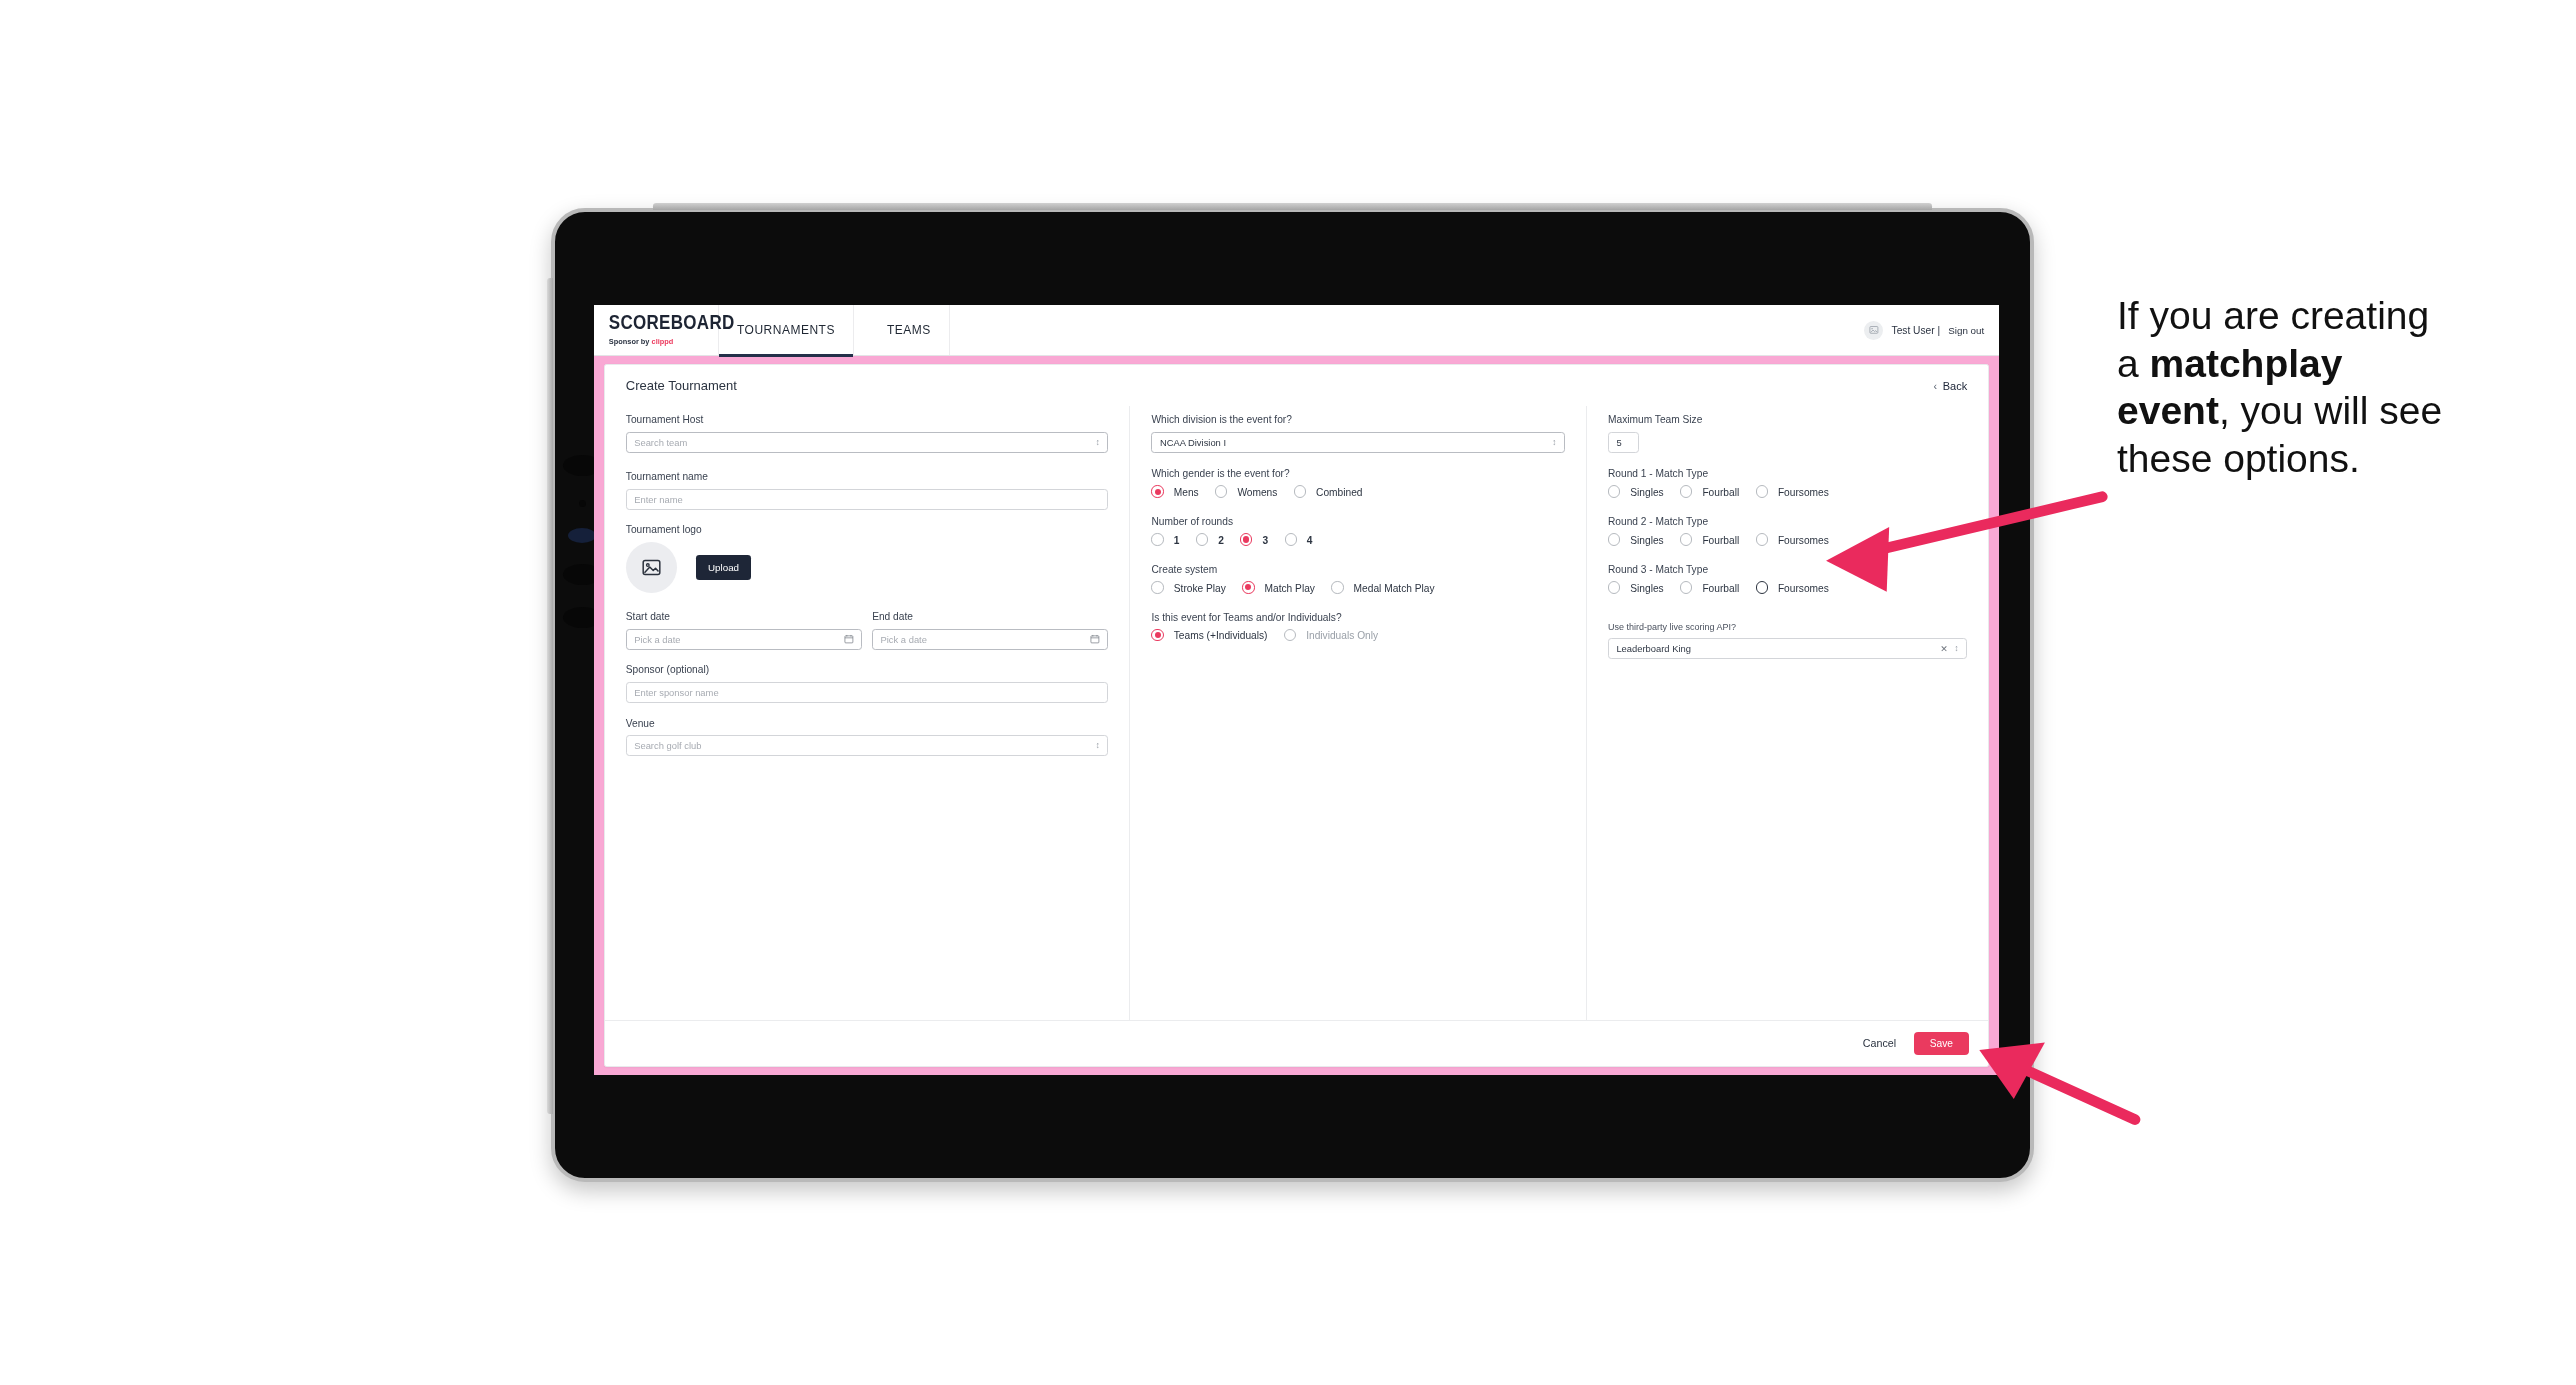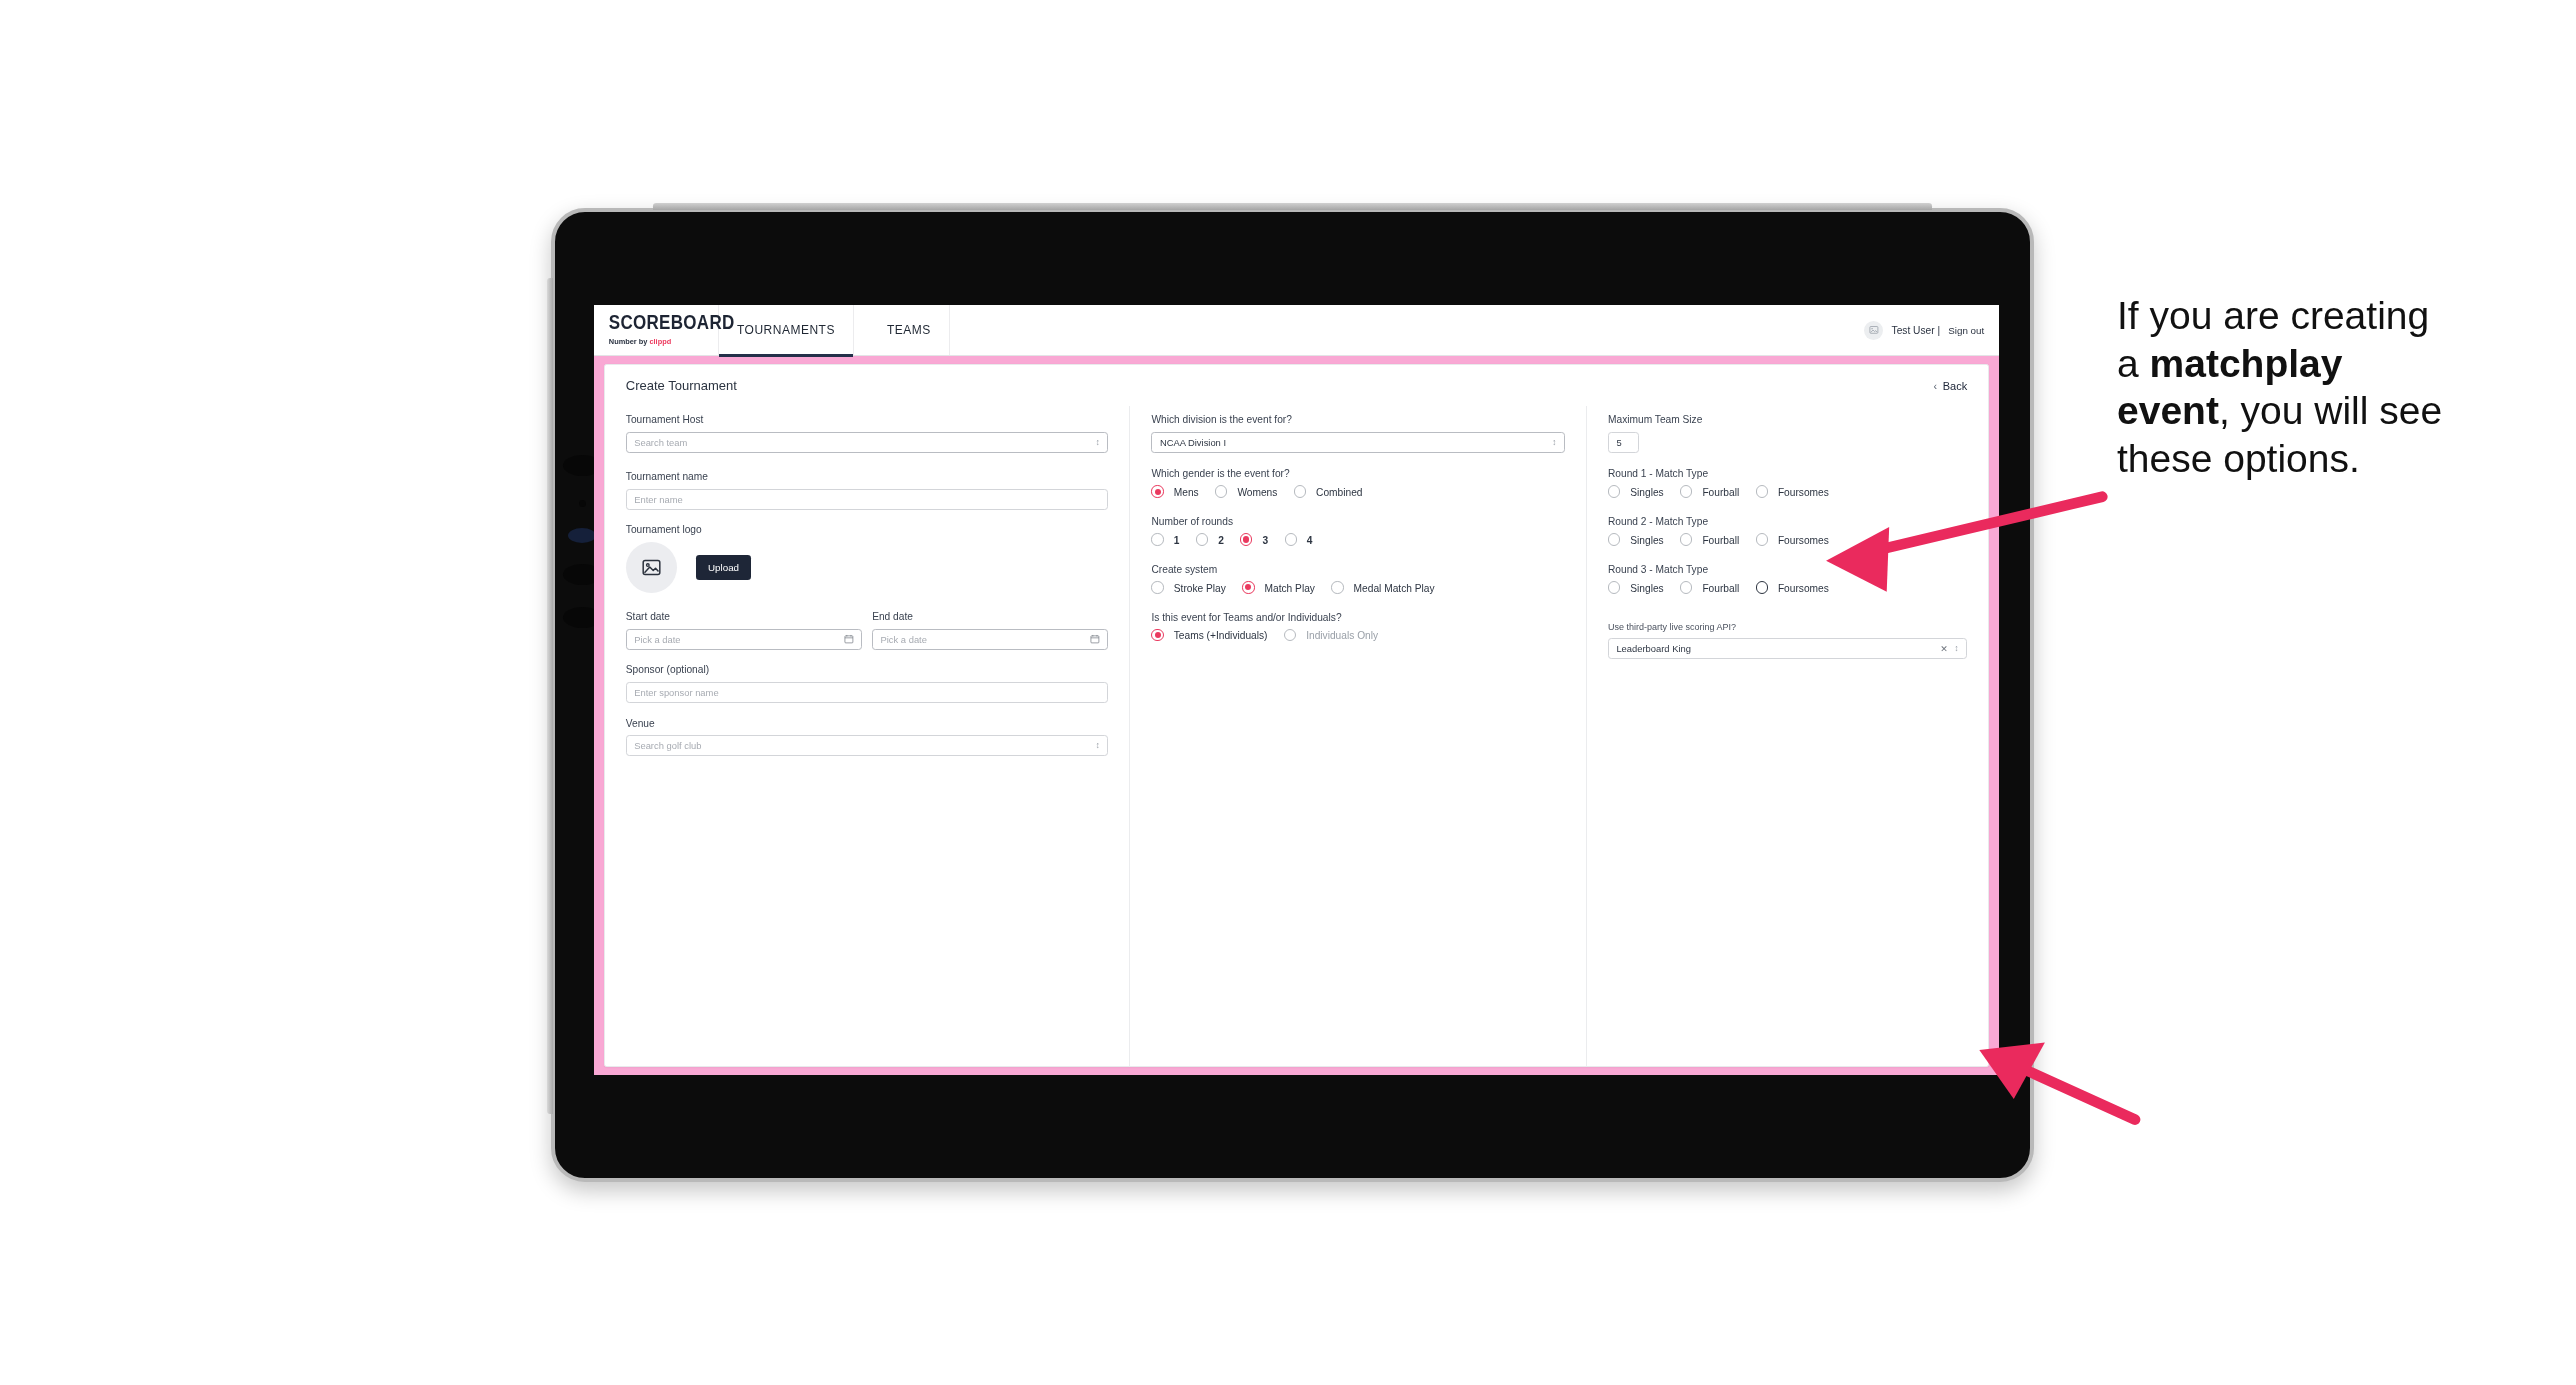--- a/index.html
+++ b/index.html
@@ -196,21 +196,21 @@
     <div class="sensor s2"></div>
     <div class="sensor s3"></div>
     <div class="sensor s4"></div>
     <div class="sensor s5"></div>
 
     <div class="screen">
 
       <div class="topnav">
         <div class="brand">
           <div class="brand-word">SCOREBOARD</div>
-          <div class="brand-sub"><span>Number by </span><span class="accent">clippd</span></div>
+          <div class="brand-sub"><span>Sponsor by </span><span class="accent">clippd</span></div>
         </div>
         <div class="navtabs">
           <div class="navtab active">TOURNAMENTS</div>
           <div class="navtab">TEAMS</div>
         </div>
         <div class="nav-right">
           <div class="avatar">
             <svg width="9.8" height="9.8" viewBox="0 0 16 16">
               <rect x="1.5" y="2.5" width="13" height="11" rx="1.5" fill="none" stroke="#9299a2" stroke-width="1.2"></rect>
               <circle cx="5" cy="6" r="1.1" fill="#9299a2"></circle>
@@ -465,20 +465,24 @@
               <div class="input light">
                 <span class="val">Leaderboard King</span>
                 <span class="right-ico">
                   <span class="xmark">✕</span>
                   <span class="spin">↕</span>
                 </span>
               </div>
             </div>
           </div>
 
+          <div class="card-foot">
+            <div class="cancel-btn">Cancel</div>
+            <div class="save-btn">Save</div>
+          </div>
 
         </div>
       </div>
     </div>
   </div>
 
   <svg class="arrow-svg" viewBox="0 0 3143 1691" width="2576" height="1386">
     <g>
       <path d="M2565,606 L2283,673" stroke="#ea2a5d" stroke-width="13" stroke-linecap="round" fill="none"></path>
       <path d="M2228,684 L2305,643 L2302,722 Z" fill="#ea2a5d"></path>

